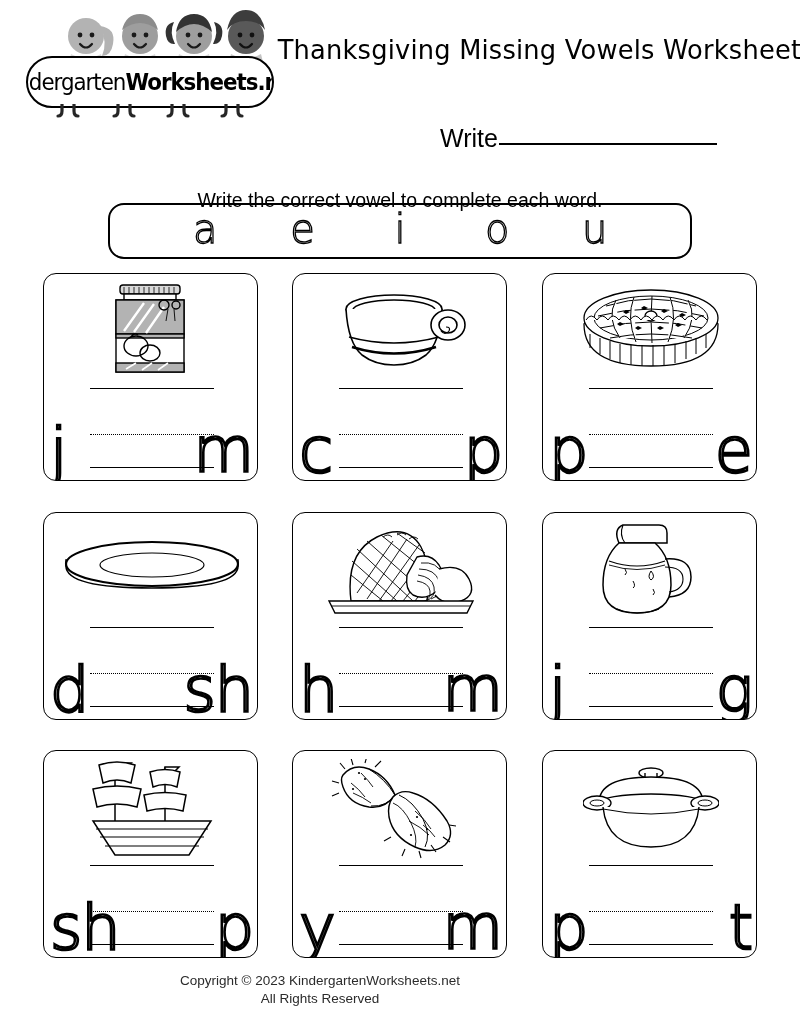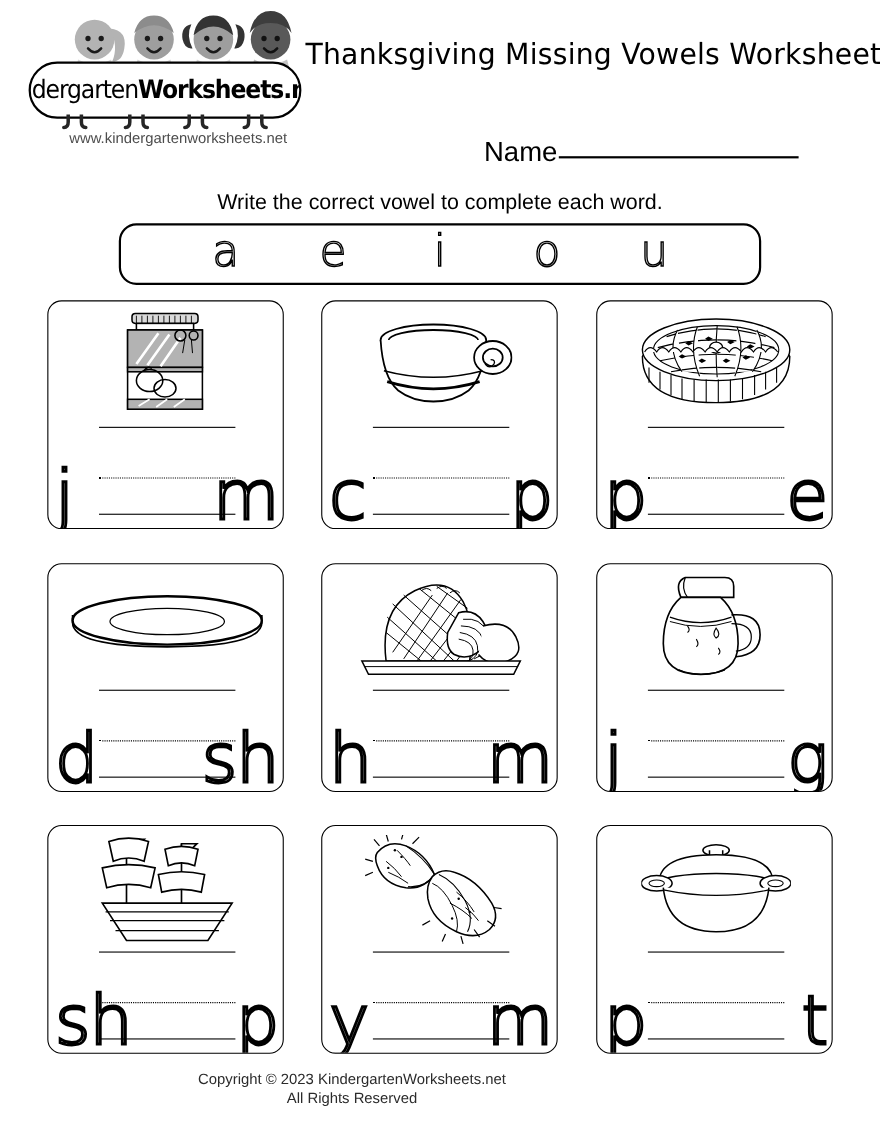--- a/index.html
+++ b/index.html
@@ -91,21 +91,21 @@
     height: 0;
     border-bottom: 2.2px solid #000;
     margin-left: 1px;
     position: relative;
     top: -2px;
   }
 
   
   #instructions {
     position: absolute;
-    left: 0; top: 173px;
+    left: 0; top: 189px;
     width: 800px;
     text-align: center;
     font-size: 19.5px;
     font-family: "Liberation Sans", sans-serif;
   }
 
   
   #vowel-bar {
     position: absolute;
     left: 108px; top: 203px;
@@ -261,27 +261,26 @@
           <path d="M48 0 v7 q0 5 4 5"></path>
         <path d="M92 0 v7 q0 5 -4 5"></path>
           <path d="M104 0 v7 q0 5 4 5"></path>
         <path d="M146 0 v7 q0 5 -4 5"></path>
           <path d="M158 0 v7 q0 5 4 5"></path>
         <path d="M200 0 v7 q0 5 -4 5"></path>
           <path d="M212 0 v7 q0 5 4 5"></path>
       </g>
     </svg>
 
-    <div id="logo-url">www.kindergartenworksheets.net</div>
   </div>
 
   <div id="title">Thanksgiving Missing Vowels Worksheet</div>
 
   <div id="name-row">
-    <span id="name-label">Name</span>
+    <span id="name-label">Write</span>
     <span id="name-rule"></span>
   </div>
 </div>
 
 <div id="instructions">Write the correct vowel to complete each word.</div>
 
 <div id="vowel-bar">
   <div class="vowel">a</div>
   <div class="vowel">e</div>
   <div class="vowel">i</div>

